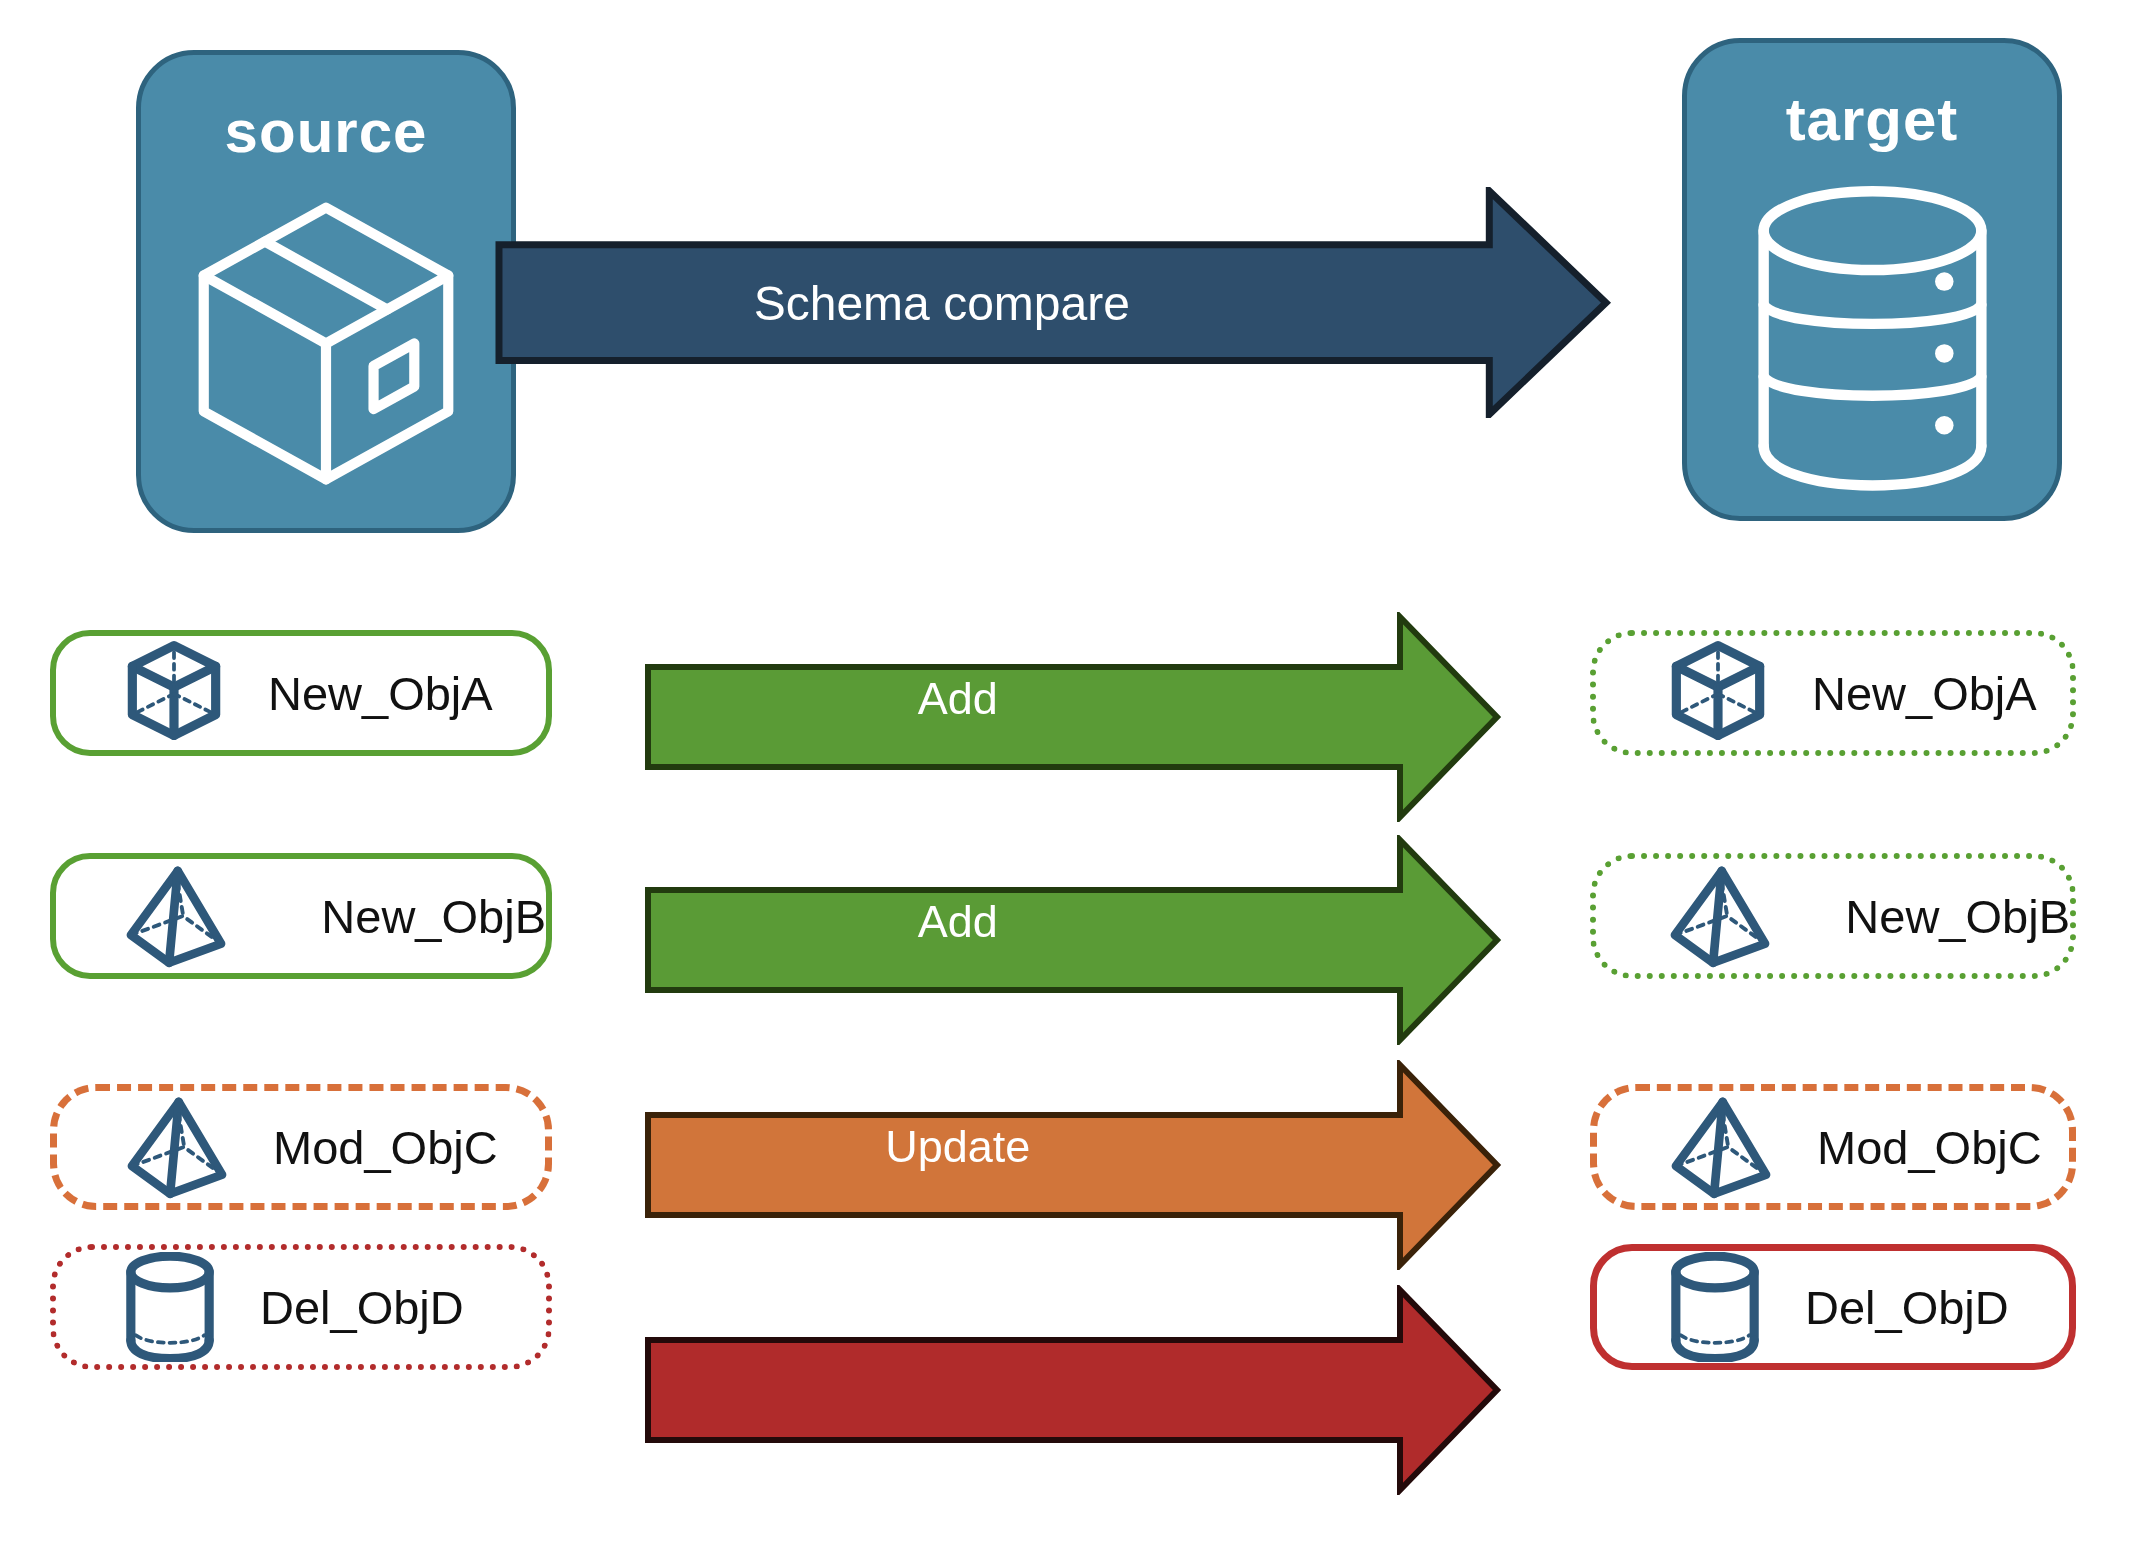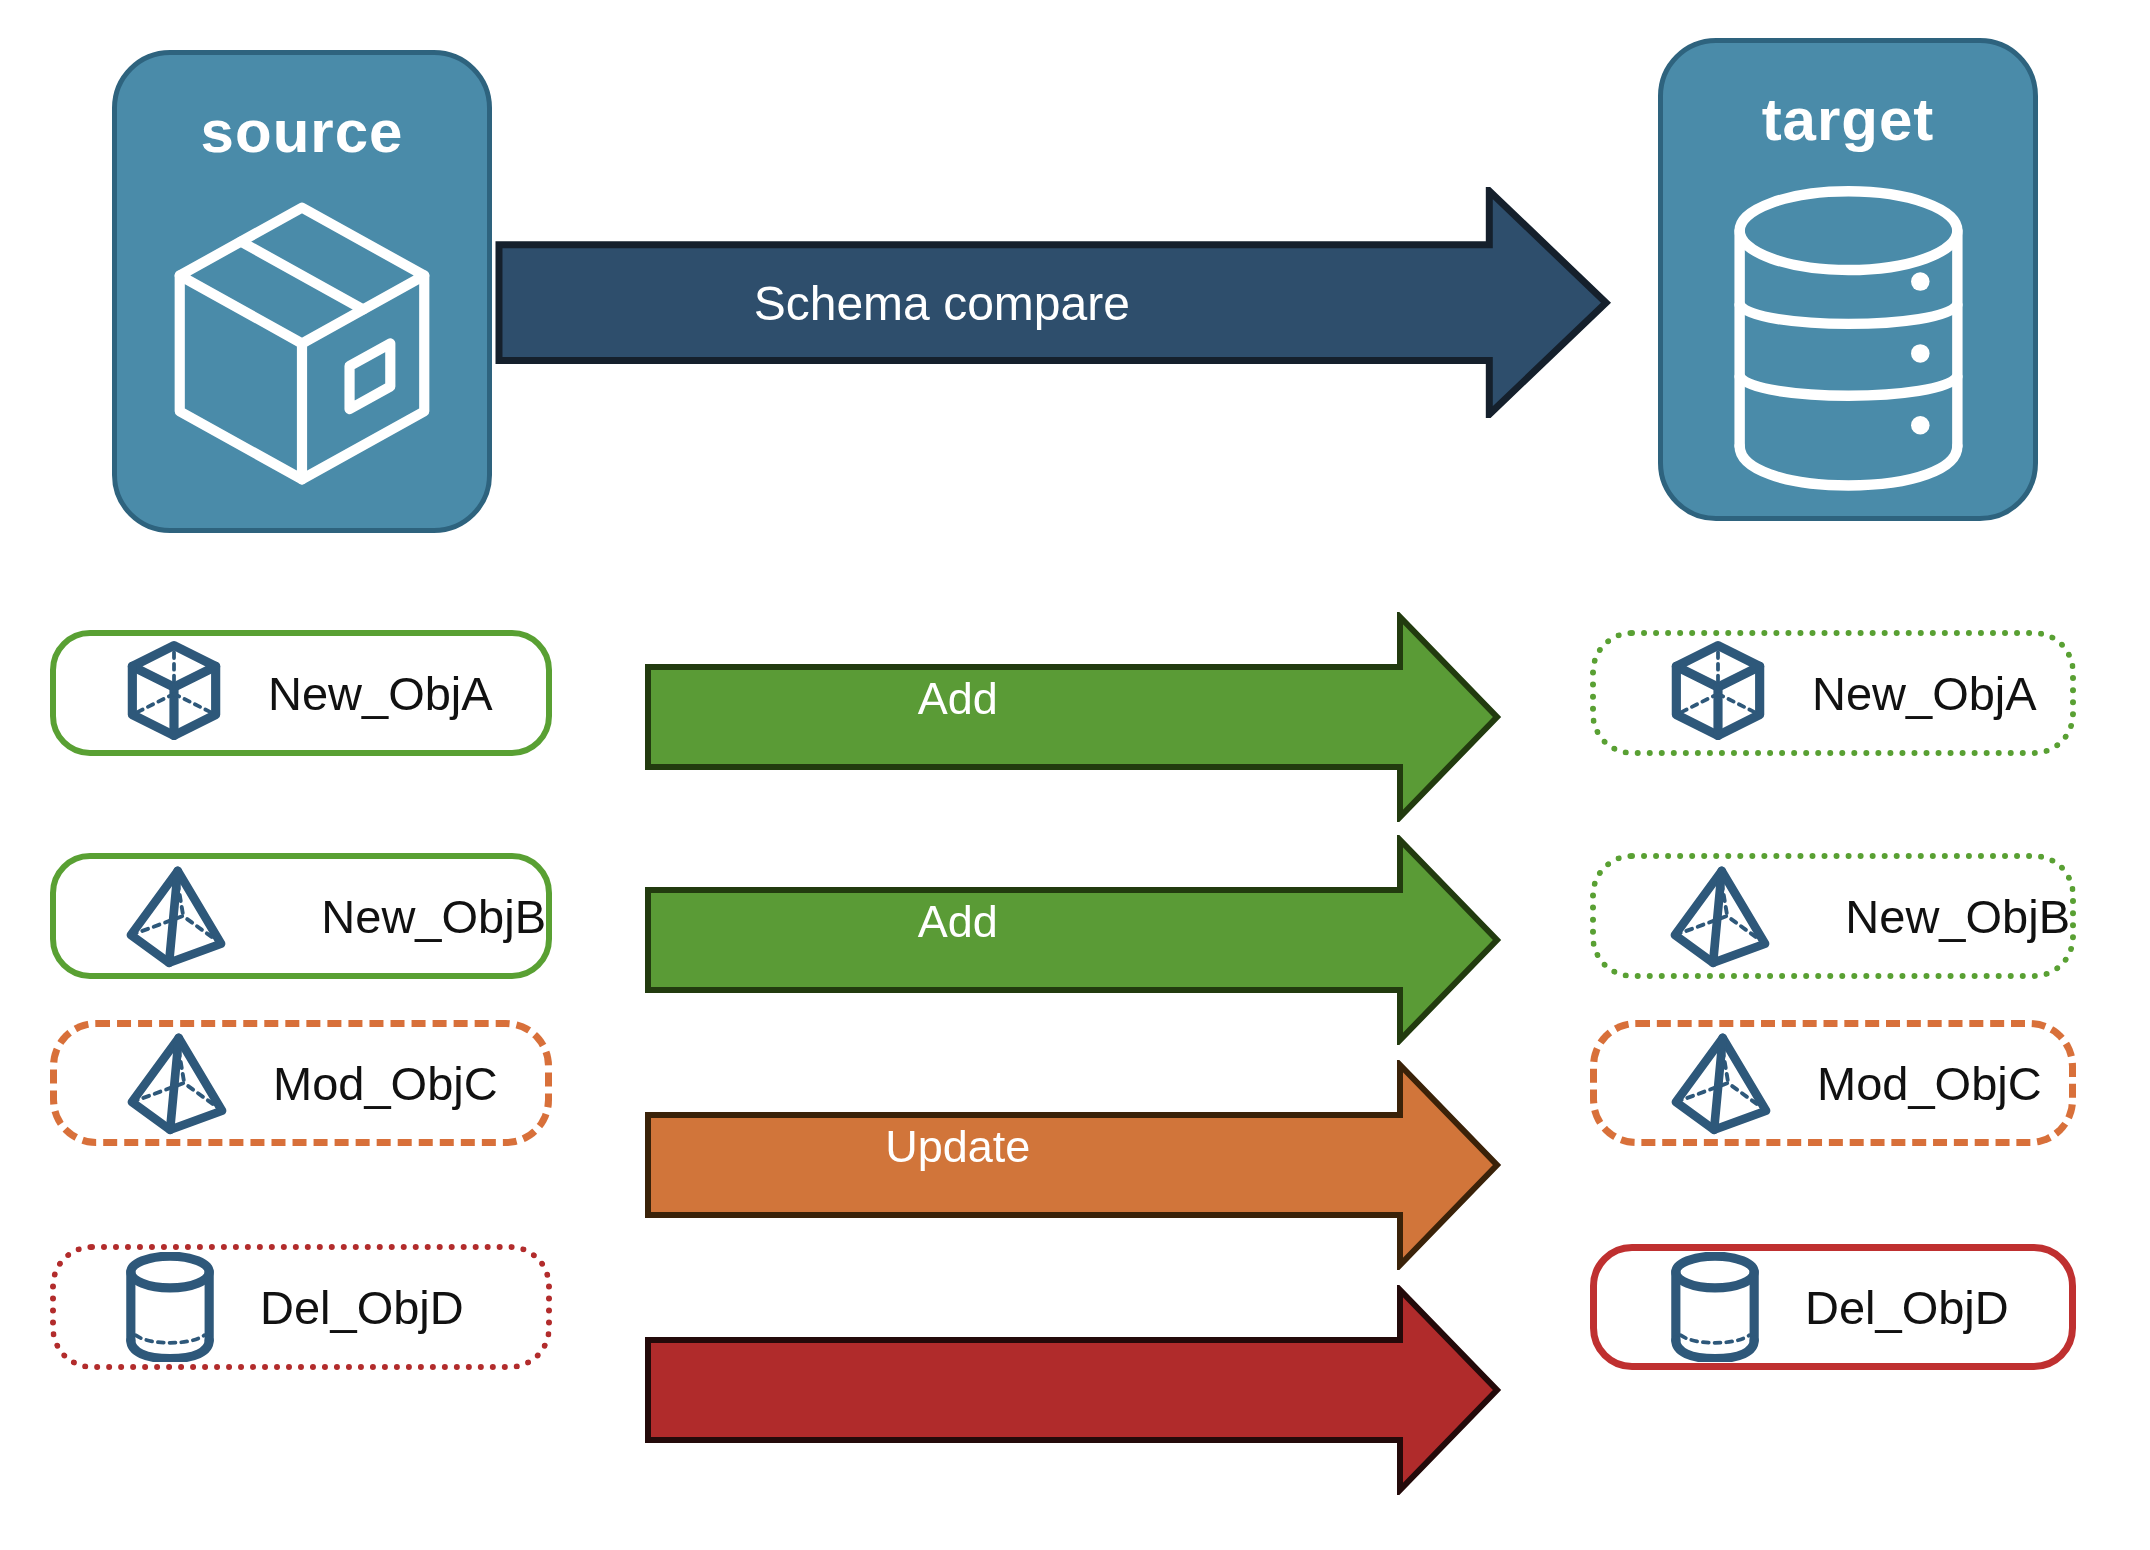--- a/index.html
+++ b/index.html
@@ -13,21 +13,21 @@
   .canvas{position:absolute;inset:0;}
 
   
   .panel{
     position:absolute;
     width:380px;height:483px;
     background:#4A8BA9;
     border:5px solid #2E637E;
     border-radius:58px;
     box-sizing:border-box;
-    display:flex;flex-direction:column;align-items:center;
+    display:flex;flex-direction:column;align-items:center;margin-left:24px;
   }
   .panel.source{left:112px;top:50px;}
   .panel.target{left:1658px;top:38px;}
   .panel-label{
     margin-top:42px;
     color:#ffffff;
     font-size:60px;
     font-weight:bold;
     letter-spacing:1px;
   }
@@ -67,21 +67,21 @@
   .row-arrow{
     position:absolute;left:645px;width:857px;height:210px;
   }
   .row-arrow svg{position:absolute;inset:0;}
   .row-arrow .arrow-label{
     position:absolute;left:0;top:37px;height:100px;width:73%;
     display:flex;align-items:center;justify-content:center;
     color:#ffffff;font-size:45px;
   }
 
-  .r1{top:630px;} .r2{top:853px;justify-content:space-between;} .r3{top:1020px;} .r4{top:1244px;}
+  .r1{top:630px;} .r2{top:853px;justify-content:space-between;} .r3{top:1084px;} .r4{top:1244px;}
   .a1{top:612px;} .a2{top:835px;} .a3{top:1060px;} .a4{top:1285px;}
 
   .icon-svg{display:block;}
 </style>
 </head>
 <body>
 
 <div class="canvas">
 
   <div class="panel source">

